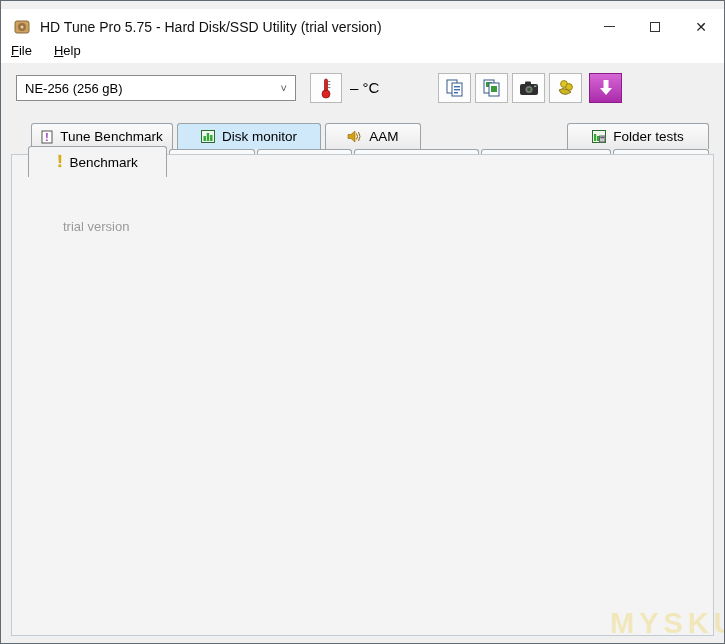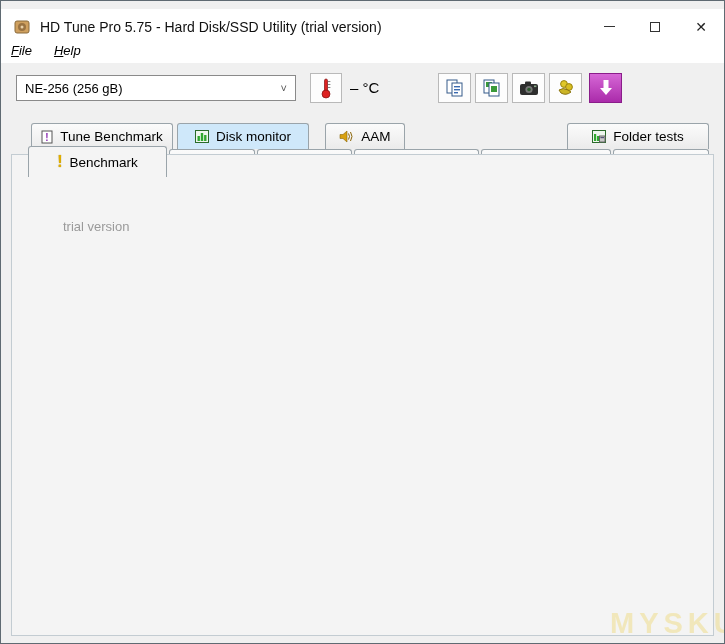--- a/index.html
+++ b/index.html
@@ -16,21 +16,21 @@
   .app-icon { margin-left:12px; width:18px; height:18px; flex:0 0 auto; }
   .title-text { margin-left:9px; font-size:14px; color:#101010; }
   .win-controls { margin-left:auto; display:flex; height:100%; }
   .win-btn { width:46px; height:100%; display:flex; align-items:center; justify-content:center; color:#222; }
   .min-glyph { width:11px; height:1px; background:#333; display:block; }
   .max-glyph { width:10px; height:10px; border:1px solid #333; display:block; }
   .close-glyph { font-size:14px; line-height:1; }
   
   .menubar { position:absolute; left:0; top:36px; width:100%; height:26px; background:#fff;
     display:flex; align-items:center; padding-left:10px; gap:22px; }
-  .menu-item { display:inline-block;font-style:italic; }
+  .menu-item { display:inline-block; }
   .menu-item::first-letter { text-decoration:underline; }
   
   .toolbar { position:absolute; left:0; top:62px; width:100%; height:58px; background:#f0f0f0; }
   .combo { position:absolute; left:15px; top:12px; width:280px; height:26px; background:#fff;
     border:1px solid #8a8a8a; display:flex; align-items:center; padding:6px 8px; }
   .combo-text { flex:1; }
   .combo-arrow { color:#555; font-size:11px; }
   .tool-btn { position:absolute; top:10px; height:30px; background:#fdfdfd; border:1px solid #b9b9b9;
     display:flex; align-items:center; justify-content:center; }
   .temp-btn { left:309px; width:32px; }
@@ -173,32 +173,32 @@
 
   <div class="tab tab-row1" style="left:30px;width:142px;">
     <span class="ic">
       <svg width="12" height="14" viewBox="0 0 12 14">
           <rect x="1" y="1" width="10" height="12" fill="#fff" stroke="#555"></rect>
           <text x="6" y="10.5" text-anchor="middle" font-size="10" font-weight="bold" fill="#8a2bb0">!</text>
         </svg>
     </span>
     <span>Tune Benchmark</span>
   </div>
-  <div class="tab tab-row1 hl" style="left:176px;width:132px;">
+  <div class="tab tab-row1 hl" style="left:176px;width:144px;">
     <span class="ic">
       <svg width="14" height="13" viewBox="0 0 14 13">
           <rect x="0.5" y="0.5" width="13" height="12" fill="#eef6ee" stroke="#2a6a2a"></rect>
           <rect x="2.5" y="6" width="2.4" height="5" fill="#2fa82f"></rect>
           <rect x="5.8" y="3" width="2.4" height="8" fill="#2fa82f"></rect>
           <rect x="9.1" y="5" width="2.4" height="6" fill="#2fa82f"></rect>
         </svg>
     </span>
     <span>Disk monitor</span>
   </div>
-  <div class="tab tab-row1" style="left:324px;width:80px;">
+  <div class="tab tab-row1" style="left:324px;width:96px;">
     <span class="ic">
       <svg width="15" height="13" viewBox="0 0 15 13">
           <path d="M1 4.5h3L8 1v11L4 8.5H1z" fill="#d8a010" stroke="#8a6406" stroke-width="0.6"></path>
           <path d="M9.5 3.5q2 3 0 6 M11.5 2q3 4.5 0 9" stroke="#8a6406" fill="none" stroke-width="1"></path>
         </svg>
     </span>
     <span>AAM</span>
   </div>
   <div class="tab tab-row1" style="left:566px;width:142px;">
     <span class="ic">

